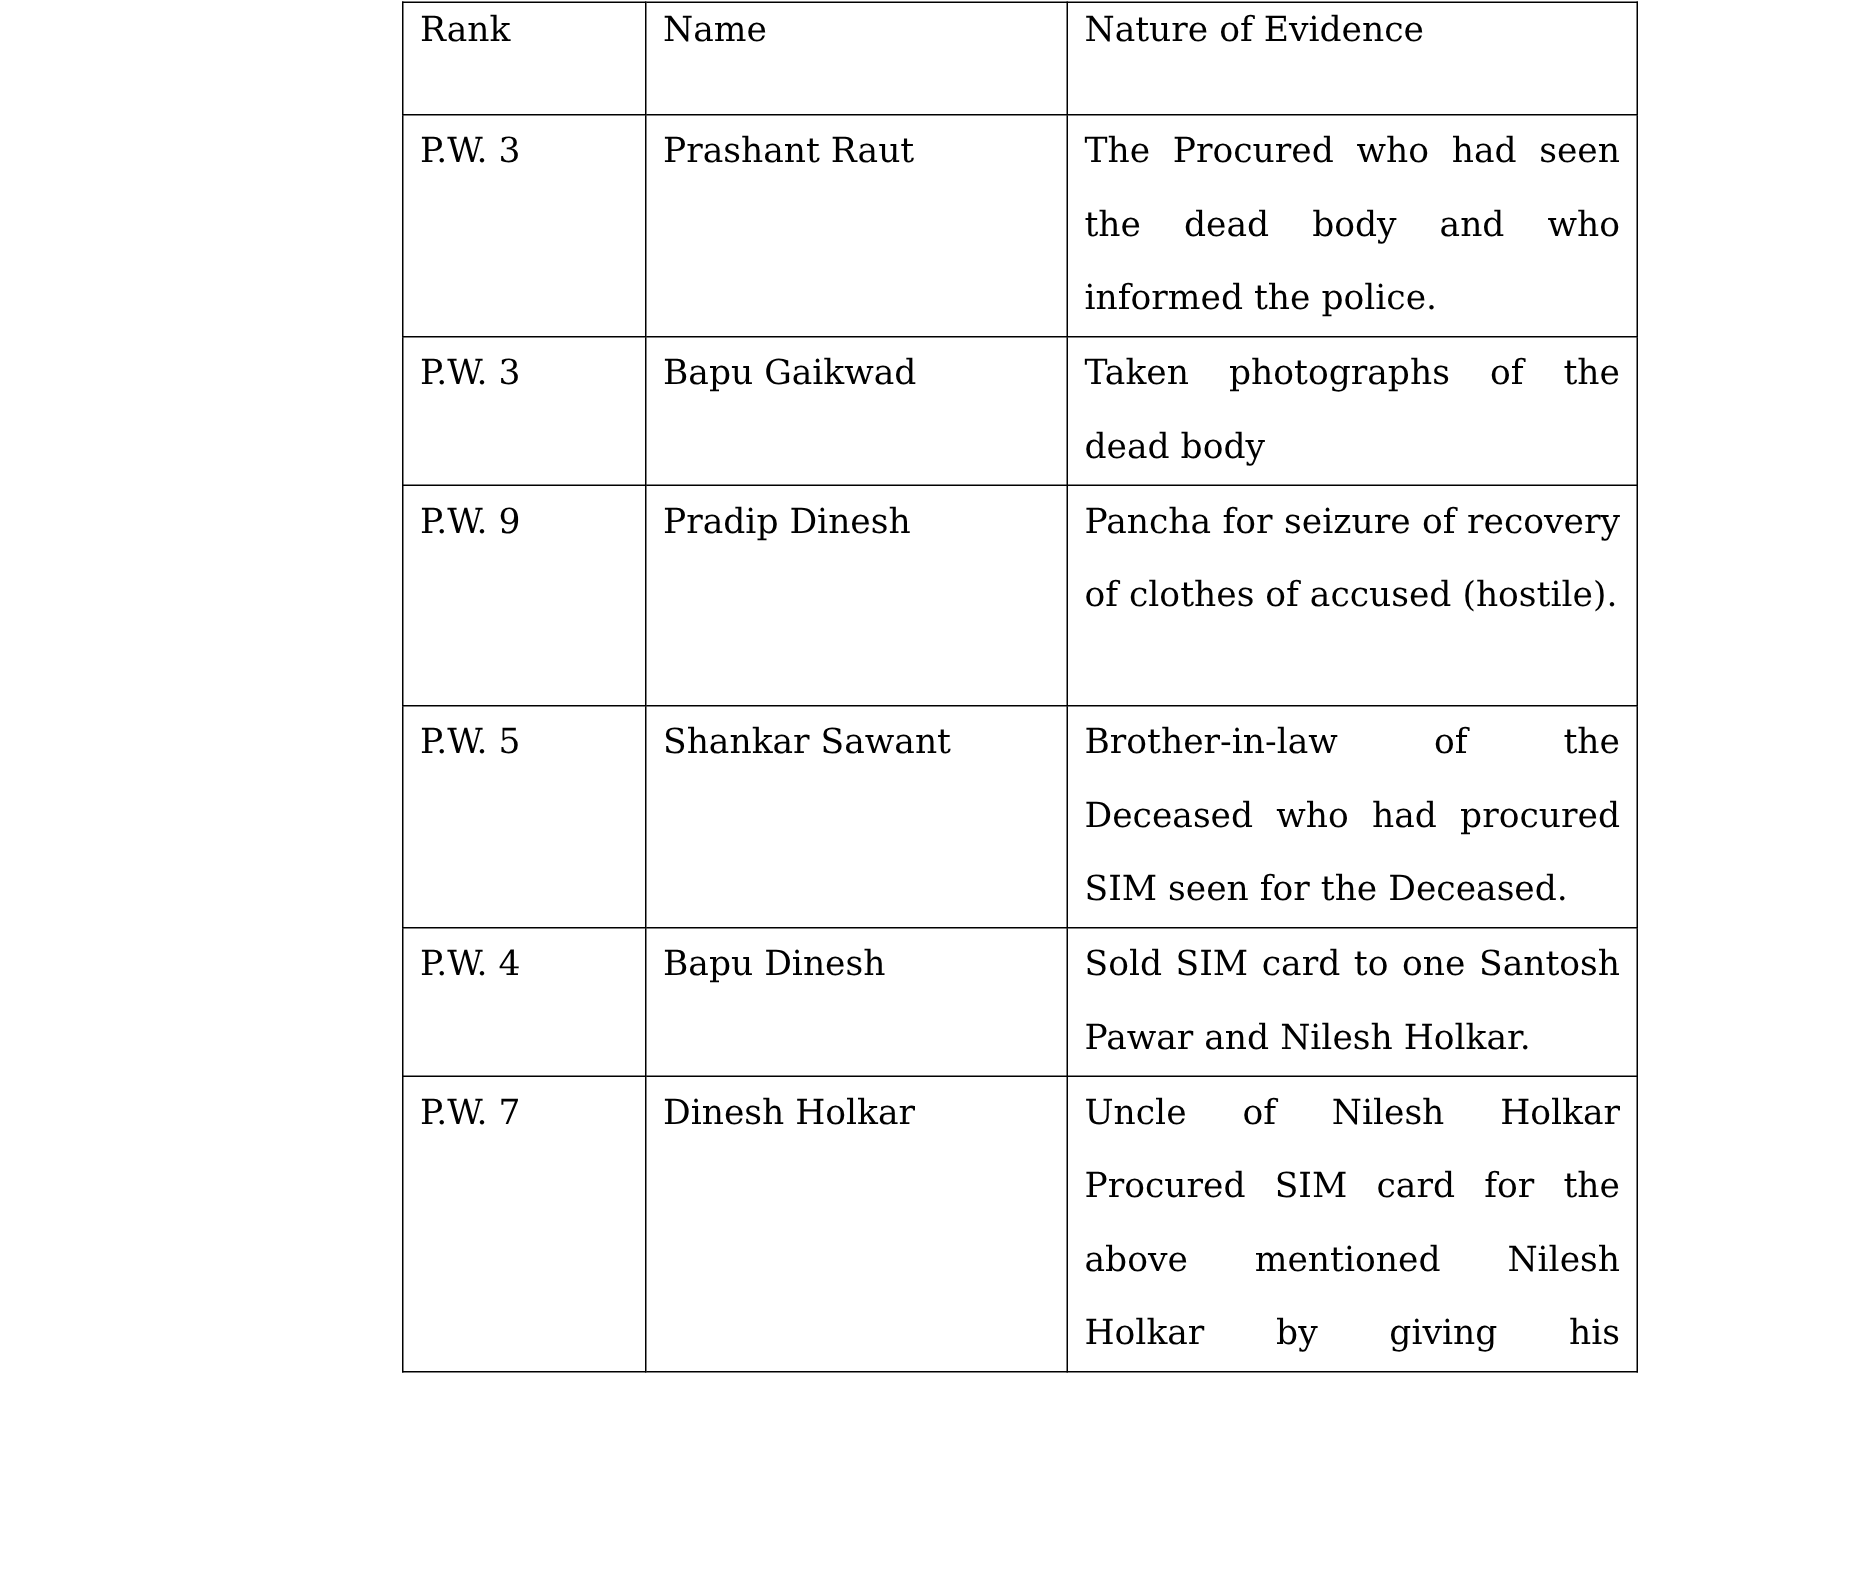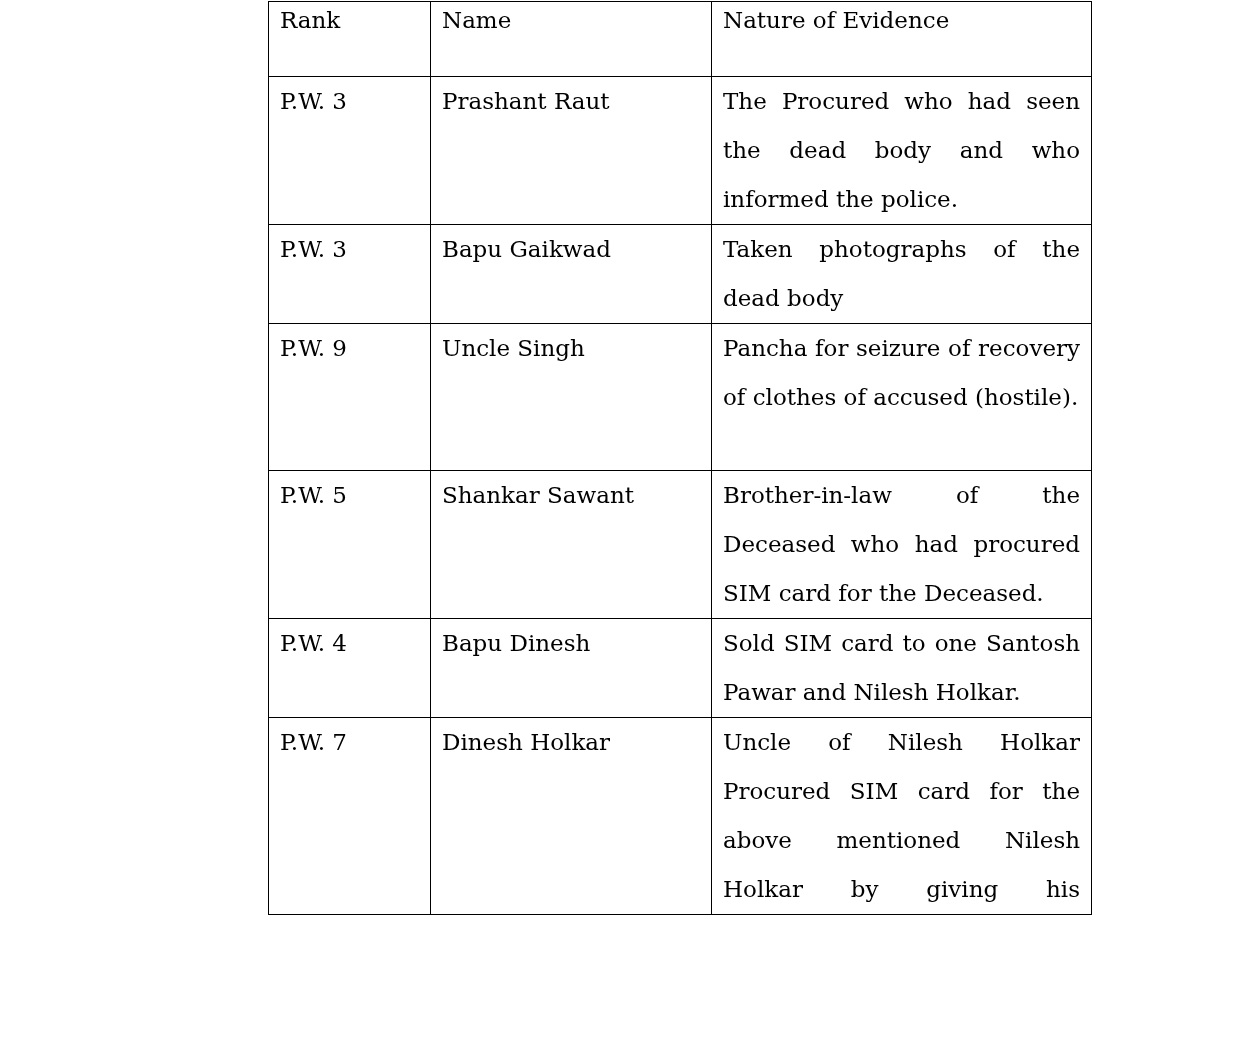--- a/index.html
+++ b/index.html
@@ -34,27 +34,27 @@
     <td>Prashant Raut</td>
     <td class="evid">The Procured who had seen the dead body and who informed the police.</td>
   </tr>
   <tr style="height:99px">
     <td>P.W. 3</td>
     <td>Bapu Gaikwad</td>
     <td class="evid">Taken photographs of the dead body</td>
   </tr>
   <tr style="height:147px">
     <td>P.W. 9</td>
-    <td>Uncle Singh</td>
+    <td>Pradip Dinesh</td>
     <td class="evid">Pancha for seizure of recovery of clothes of accused (hostile).</td>
   </tr>
   <tr style="height:148px">
     <td>P.W. 5</td>
     <td>Shankar Sawant</td>
-    <td class="evid">Brother-in-law of the Deceased who had procured SIM card for the Deceased.</td>
+    <td class="evid">Brother-in-law of the Deceased who had procured SIM seen for the Deceased.</td>
   </tr>
   <tr style="height:99px">
     <td>P.W. 4</td>
     <td>Bapu Dinesh</td>
     <td class="evid">Sold SIM card to one Santosh Pawar and Nilesh Holkar.</td>
   </tr>
   <tr class="last" style="height:180px">
     <td>P.W. 7</td>
     <td>Dinesh Holkar</td>
     <td class="evid" style="text-align-last: justify;">Uncle of Nilesh Holkar Procured SIM card for the above mentioned Nilesh Holkar by giving his</td>

